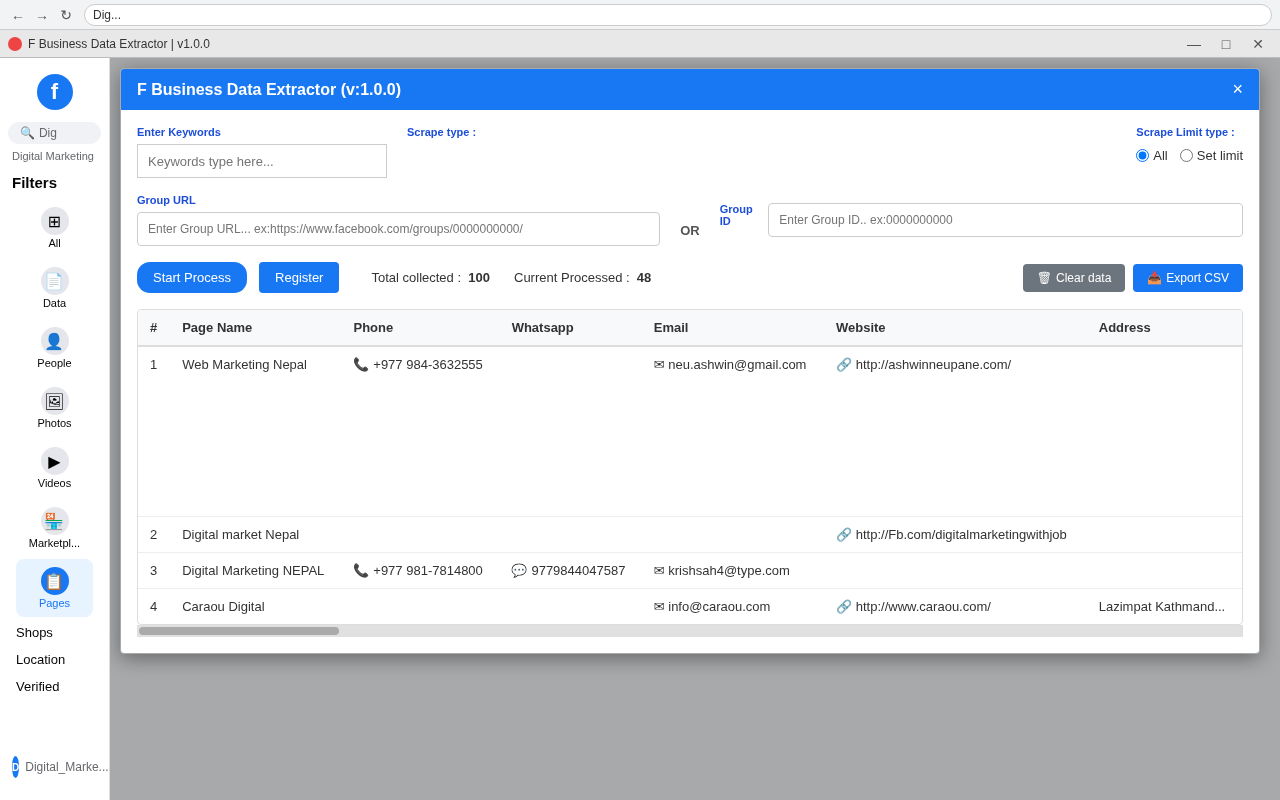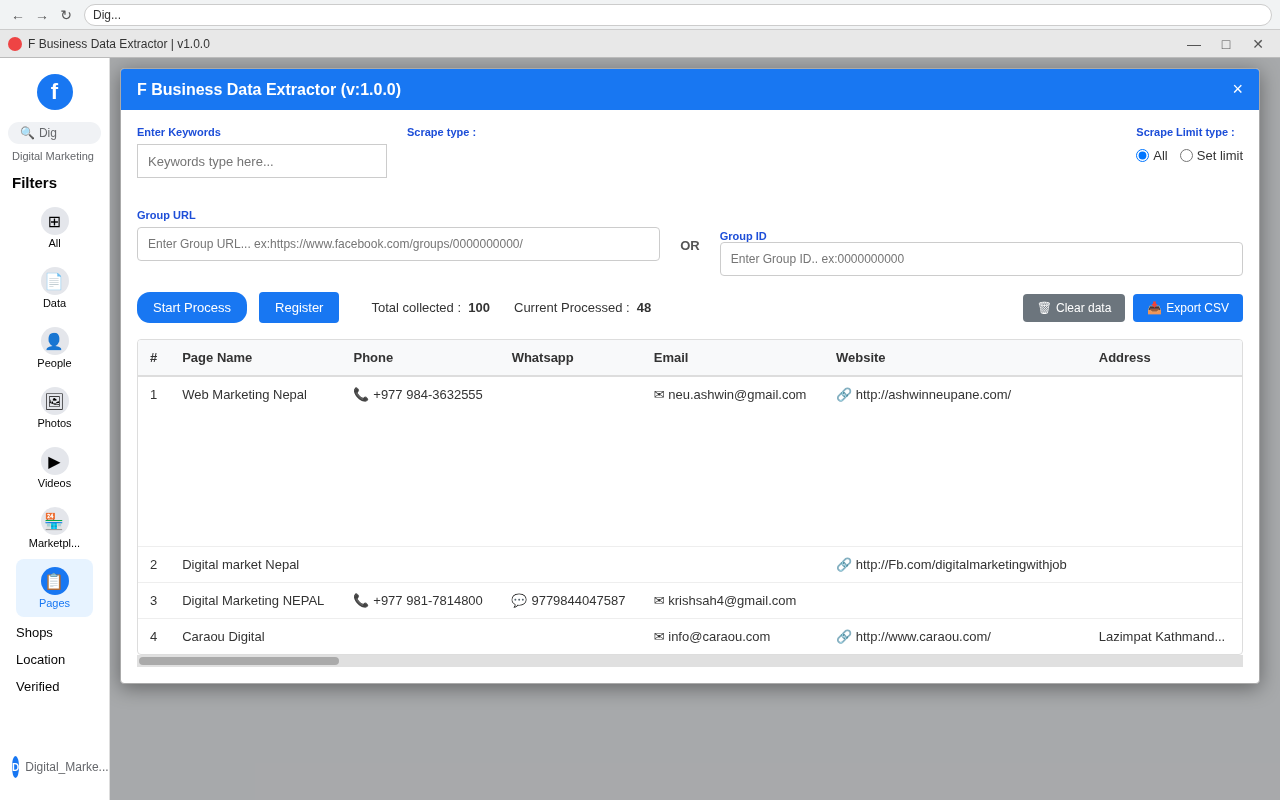--- a/index.html
+++ b/index.html
@@ -199,21 +199,21 @@
       margin-bottom: 16px;
     }
     .url-group { display: flex; flex-direction: column; gap: 6px; flex: 1; }
     .url-input {
       height: 34px; border: 1px solid #ccc; border-radius: 4px;
       padding: 0 10px; font-size: 12px; color: #666; width: 100%;
     }
     .or-divider {
       font-size: 13px; font-weight: 600; color: #555; padding-top: 20px;
     }
-    .groupid-group { display: flex; flex-direction: column; flex: 1; margin-top: 36px; }
+    .groupid-group { display: flex; flex-direction: row; gap: 6px; flex: 1; }
     .groupid-input {
       height: 34px; border: 1px solid #ccc; border-radius: 4px;
       padding: 0 10px; font-size: 12px; color: #666; width: 100%;
     }
 
     
     .action-row {
       display: flex;
       align-items: center;
       gap: 12px;
@@ -471,21 +471,21 @@
                     <td class="cell-whatsapp"></td>
                     <td class="cell-email"></td>
                     <td class="cell-website">🔗 http://Fb.com/digitalmarketingwithjob</td>
                     <td></td>
                   </tr>
                   <tr>
                     <td>3</td>
                     <td>Digital Marketing NEPAL</td>
                     <td class="cell-phone">📞 +977 981-7814800</td>
                     <td class="cell-whatsapp">💬 9779844047587</td>
-                    <td class="cell-email">✉ krishsah4@gmail.com</td>
+                    <td class="cell-email">✉ krishsah4@type.com</td>
                     <td class="cell-website"></td>
                     <td></td>
                   </tr>
                   <tr>
                     <td>4</td>
                     <td>Caraou Digital</td>
                     <td class="cell-phone"></td>
                     <td class="cell-whatsapp"></td>
                     <td class="cell-email">✉ info@caraou.com</td>
                     <td class="cell-website">🔗 http://www.caraou.com/</td>

